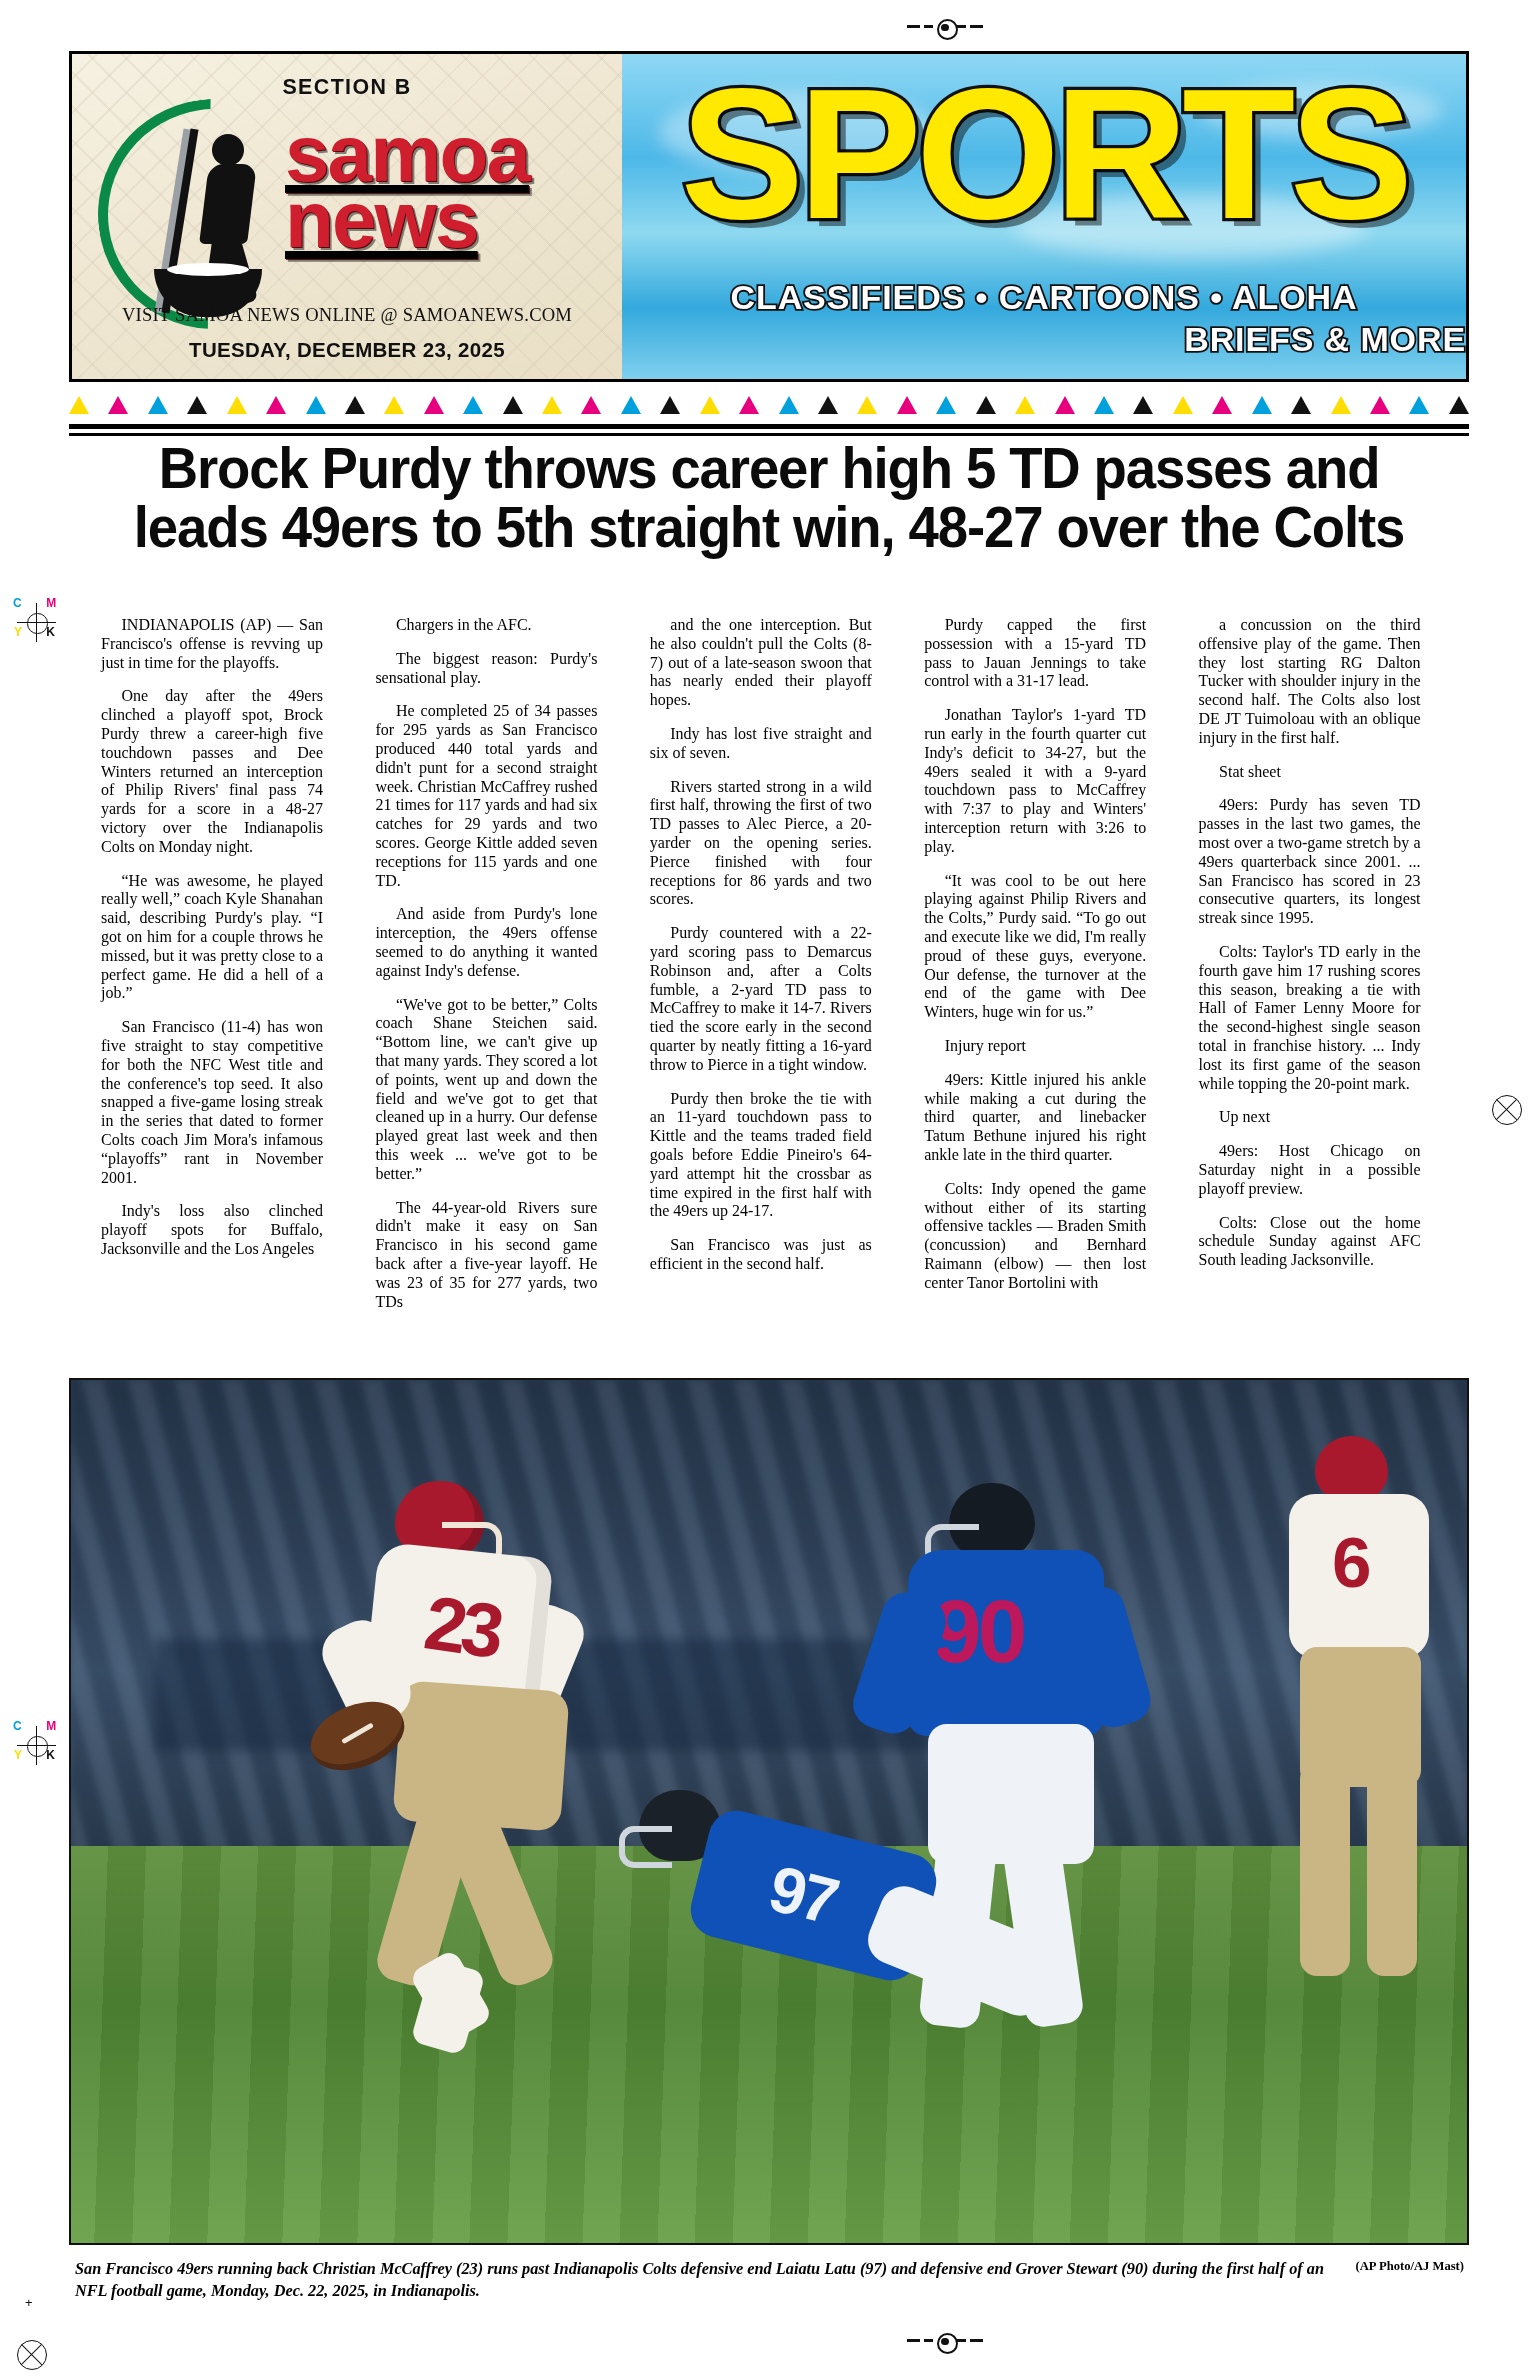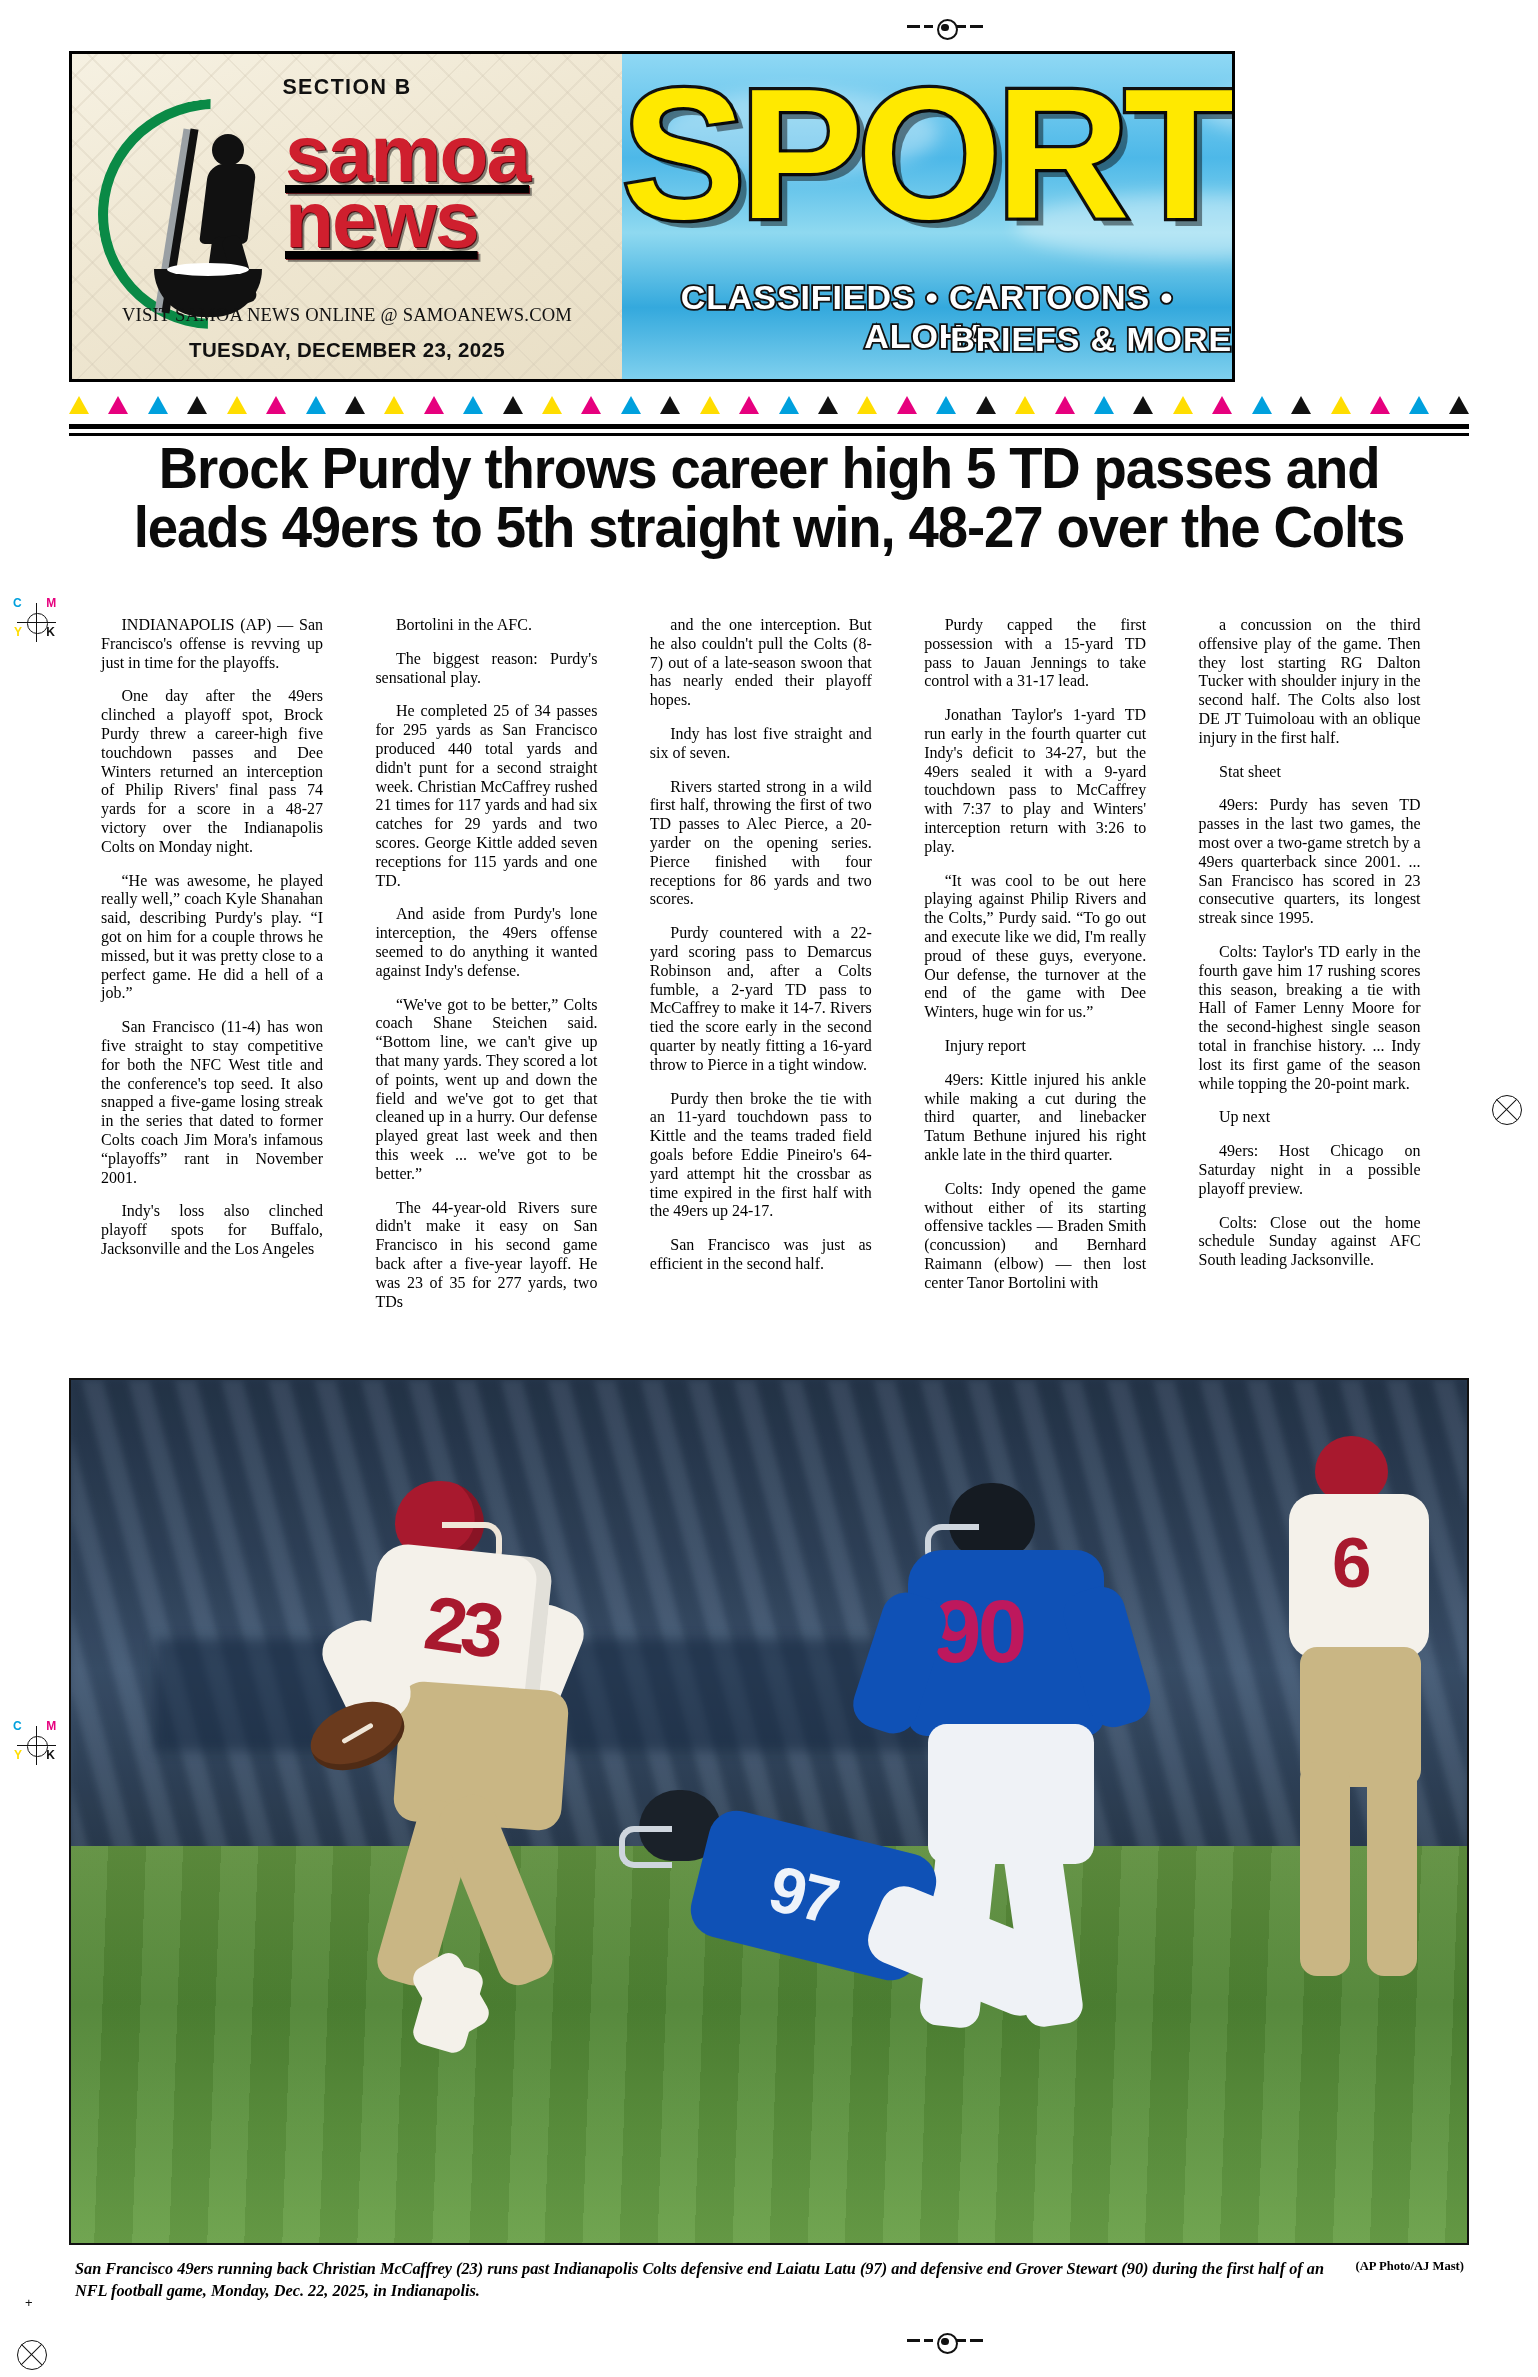--- a/index.html
+++ b/index.html
@@ -24,21 +24,21 @@
   .topmark .tk{position:absolute;top:8.4px;height:2.8px;background:#111;}
 
   .botmark{position:absolute;left:907px;top:2331px;width:75px;height:22.4px;}
   .plusmark{position:absolute;font:13px "Liberation Sans",sans-serif;color:#111;}
   .circx{position:absolute;width:28px;height:28px;border:1.4px solid #111;border-radius:50%;}
   .circx:before,.circx:after{content:"";position:absolute;left:-0.9px;top:12.6px;width:29px;height:1.4px;background:#111;}
   .circx:before{transform:rotate(45deg);}
   .circx:after{transform:rotate(-45deg);}
 
   
-  .masthead{position:absolute;left:69px;top:51px;width:1166px;height:331px;border:3.7px solid #000;box-sizing:border-box;display:flex;background:#000;}
+  .masthead{position:absolute;left:69px;top:51px;width:1400px;height:331px;border:3.7px solid #000;box-sizing:border-box;display:flex;background:#000;}
   .mast-left{width:550px;position:relative;background:
       repeating-linear-gradient(45deg, rgba(210,200,180,.30) 0 1.9px, rgba(0,0,0,0) 1.9px 24px),
       repeating-linear-gradient(-45deg, rgba(210,200,180,.30) 0 1.9px, rgba(0,0,0,0) 1.9px 24px),
       linear-gradient(160deg,#f6f1e2 0%,#efe7d2 45%,#e9dfc6 100%);
       overflow:hidden;}
   .section-b{position:absolute;top:20.5px;left:0;width:100%;text-align:center;font:bold 21.4px "Liberation Sans",sans-serif;letter-spacing:1.4px;color:#111;}
 
   .swoosh{position:absolute;left:26px;top:45px;width:242px;height:214px;}
   .swoosh .arc{position:absolute;left:0;top:0;width:214px;height:210px;border:10.3px solid #0a8a46;border-radius:50%;
      clip-path:polygon(0 0,55% 0,40% 100%,0 100%);transform:rotate(-8deg);}
@@ -270,21 +270,21 @@
 
   <div class="cols">
     <div class="col" id="c1">
         <p>INDIANAPOLIS (AP) — San Francisco's offense is revving up just in time for the playoffs.</p>
         <p>One day after the 49ers clinched a playoff spot, Brock Purdy threw a career-high five touchdown passes and Dee Winters returned an interception of Philip Rivers' final pass 74 yards for a score in a 48-27 victory over the Indianapolis Colts on Monday night.</p>
         <p>“He was awesome, he played really well,” coach Kyle Shanahan said, describing Purdy's play. “I got on him for a couple throws he missed, but it was pretty close to a perfect game. He did a hell of a job.”</p>
         <p>San Francisco (11-4) has won five straight to stay competitive for both the NFC West title and the conference's top seed. It also snapped a five-game losing streak in the series that dated to former Colts coach Jim Mora's infamous “playoffs” rant in November 2001.</p>
         <p>Indy's loss also clinched playoff spots for Buffalo, Jacksonville and the Los Angeles</p>
       </div>
     <div class="col" id="c2">
-        <p>Bortolini in the AFC.</p>
+        <p>Chargers in the AFC.</p>
         <p>The biggest reason: Purdy's sensational play.</p>
         <p>He completed 25 of 34 passes for 295 yards as San Francisco produced 440 total yards and didn't punt for a second straight week. Christian McCaffrey rushed 21 times for 117 yards and had six catches for 29 yards and two scores. George Kittle added seven receptions for 115 yards and one TD.</p>
         <p>And aside from Purdy's lone interception, the 49ers offense seemed to do anything it wanted against Indy's defense.</p>
         <p>“We've got to be better,” Colts coach Shane Steichen said. “Bottom line, we can't give up that many yards. They scored a lot of points, went up and down the field and we've got to get that cleaned up in a hurry. Our defense played great last week and then this week ... we've got to be better.”</p>
         <p>The 44-year-old Rivers sure didn't make it easy on San Francisco in his second game back after a five-year layoff. He was 23 of 35 for 277 yards, two TDs</p>
       </div>
     <div class="col" id="c3">
         <p>and the one interception. But he also couldn't pull the Colts (8-7) out of a late-season swoon that has nearly ended their playoff hopes.</p>
         <p>Indy has lost five straight and six of seven.</p>
         <p>Rivers started strong in a wild first half, throwing the first of two TD passes to Alec Pierce, a 20-yarder on the opening series. Pierce finished with four receptions for 86 yards and two scores.</p>

